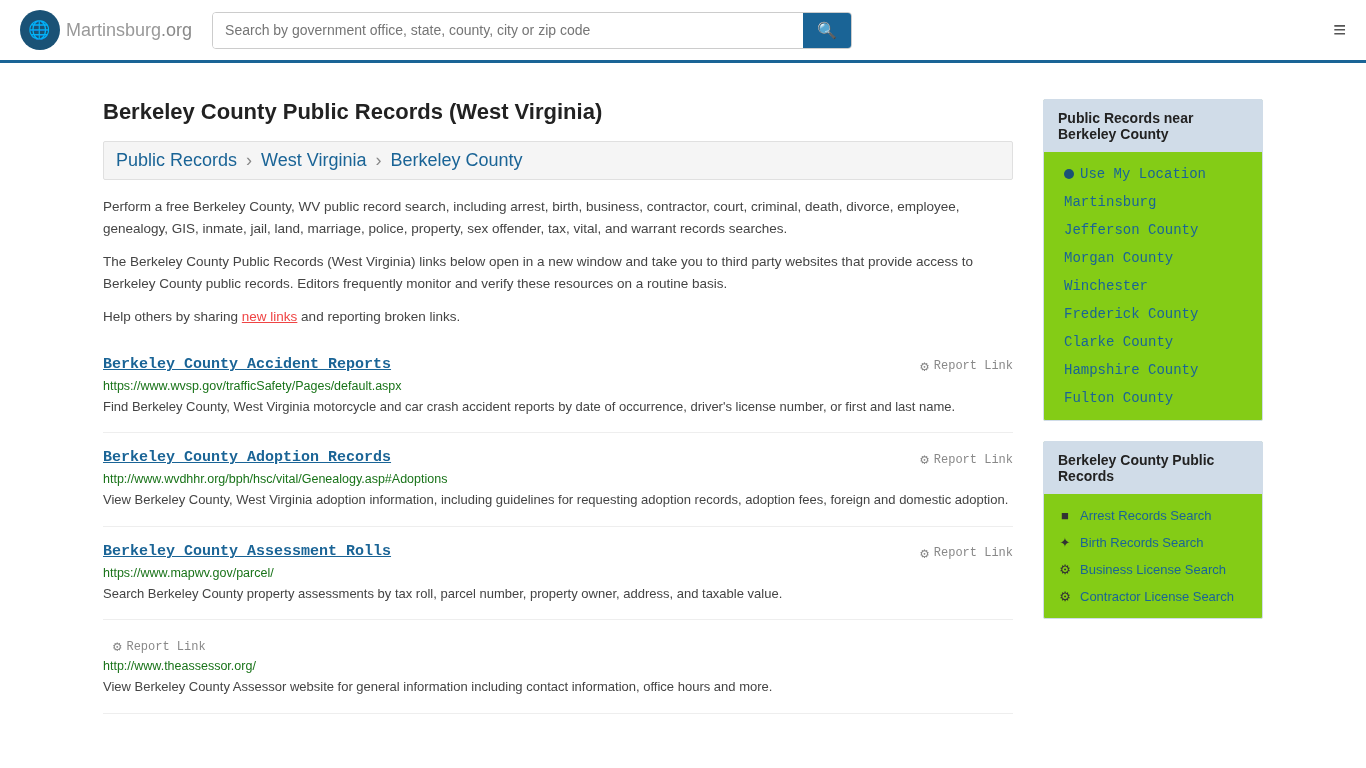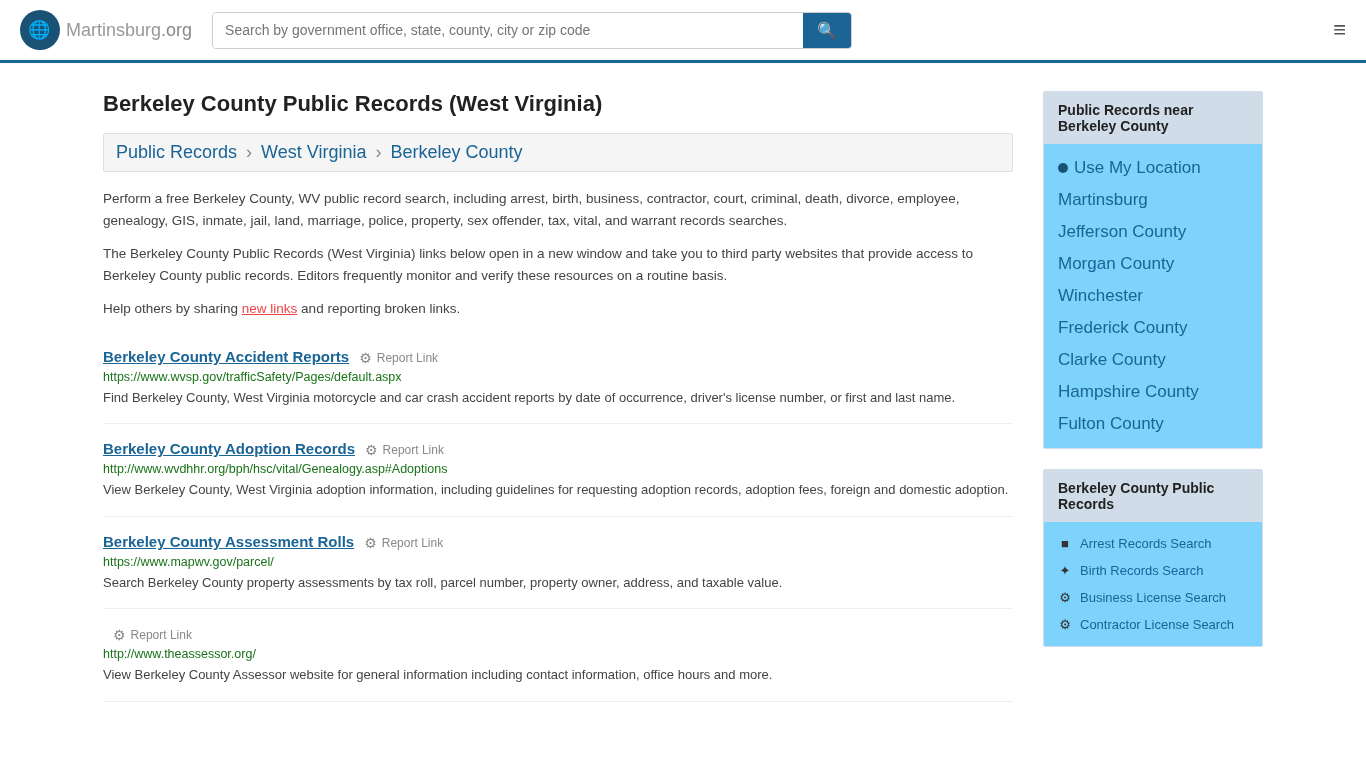--- a/index.html
+++ b/index.html
@@ -66,21 +66,21 @@
       border: none;
       cursor: pointer;
       font-size: 22px;
       color: #555;
       margin-left: auto;
     }
 
     
     .main-container {
       max-width: 1200px;
-      margin: 8px auto;
+      margin: 16px auto;
       padding: 20px 20px;
       display: flex;
       gap: 30px;
     }
     .content-area {
       flex: 1;
     }
     .sidebar {
       width: 220px;
       flex-shrink: 0;
@@ -123,21 +123,22 @@
     }
 
     
     .record-entry {
       border-bottom: 1px solid #eee;
       padding: 16px 0;
     }
     .record-header {
       display: flex;
       align-items: flex-start;
-      justify-content: flex-start;
+      justify-content: space-between;
+      font-family: Liberation Mono, monospace;
     }
     .record-title {
       font-size: 15px;
       font-weight: bold;
       color: #1a6496;
       text-decoration: underline;
       cursor: pointer;
     }
     .report-link-btn {
       display: flex;
@@ -161,38 +162,39 @@
       word-break: break-all;
     }
     .record-desc {
       font-size: 13px;
       color: #444;
       line-height: 1.5;
     }
 
     
     .sidebar-section {
-      background: #7dd3fc;
+      background: #84cc16;
       border: 1px solid #d0dce8;
       margin-bottom: 20px;
       border-radius: 2px;
     }
     .sidebar-section-header {
       background: #d0dce8;
       padding: 10px 14px;
       font-weight: bold;
       font-size: 14px;
       color: #222;
     }
     .sidebar-section-body {
       padding: 8px 0;
     }
     .sidebar-item {
-      padding: 6px 14px;
-      font-size: 17px;
+      padding: 6px 20px;
+      font-size: 14px;
+      font-family: Liberation Mono, monospace;
     }
     .sidebar-item a {
       color: #1a6496;
       text-decoration: none;
     }
     .sidebar-item.location {
       display: flex;
       align-items: center;
       gap: 6px;
     }

